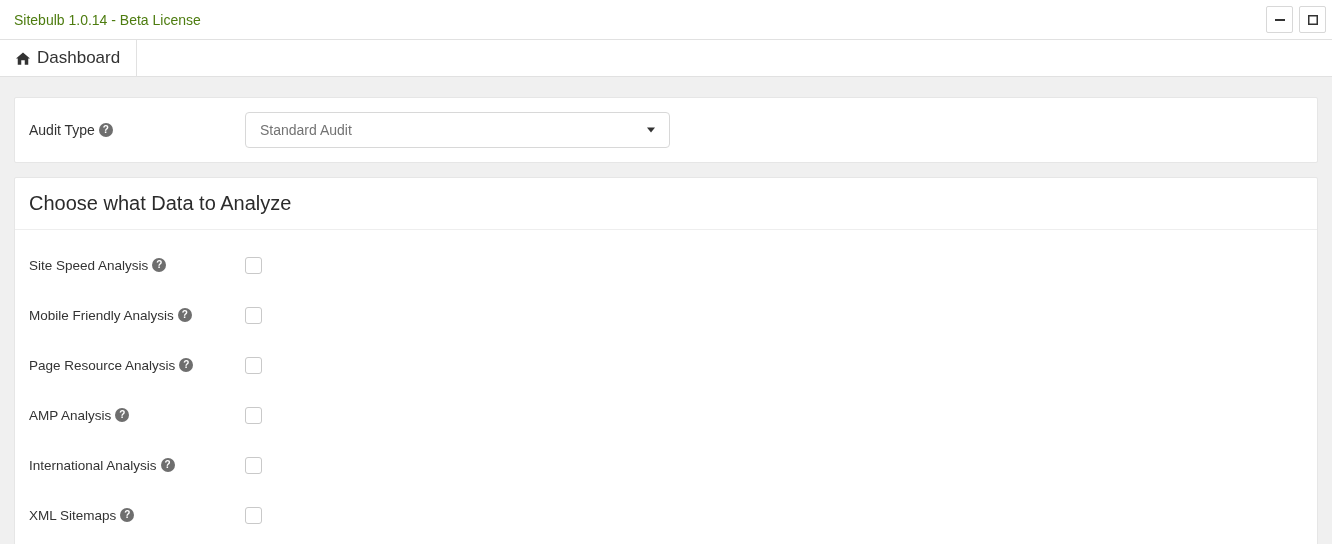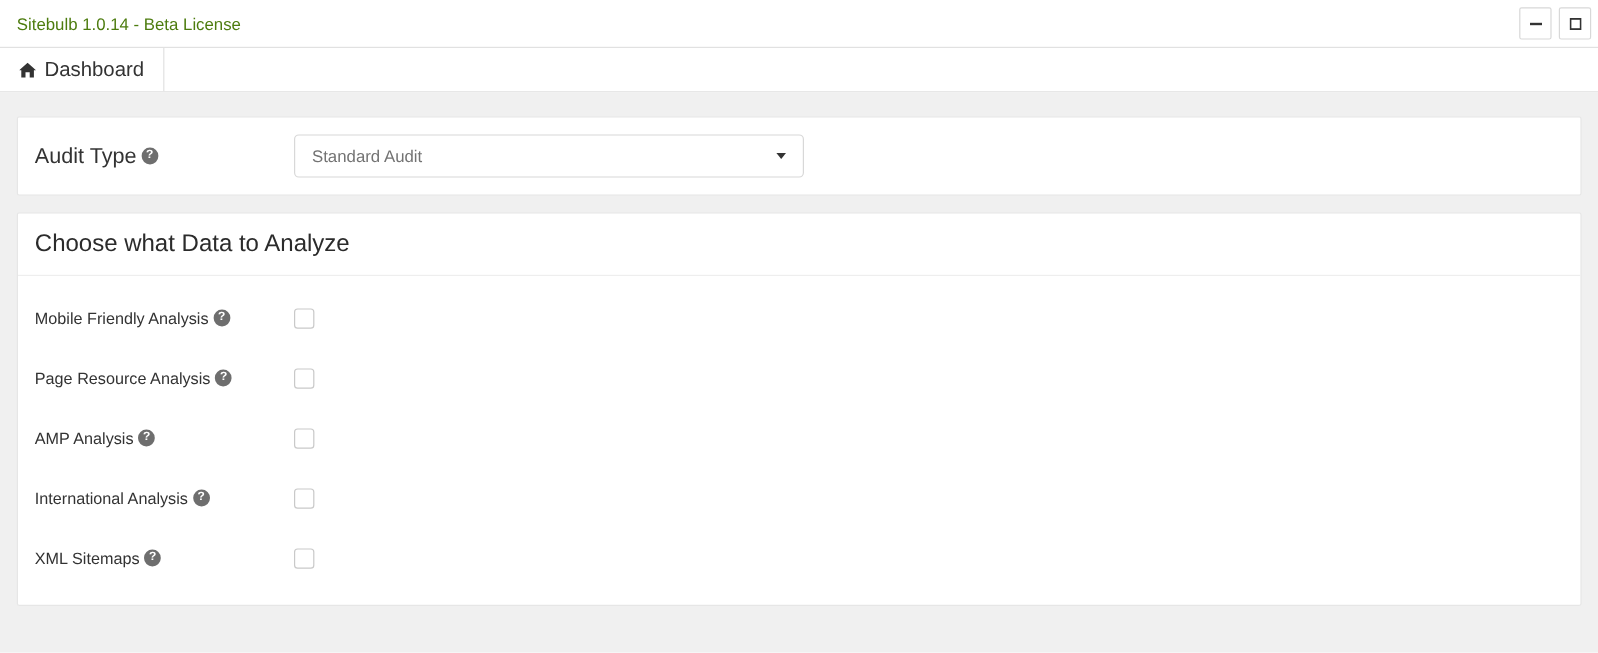--- a/index.html
+++ b/index.html
@@ -22,21 +22,21 @@
   .content { background:#f0f0f0; padding:14px 14px 0 14px; height:calc(544px - 40px - 37px); position:relative; }
   .content-inner { position:relative; height:100%; }
 
   
   .panel { background:#fff; border:1px solid #e6e6e6; border-radius:2px; margin-bottom:14px; }
   .panel-body { padding:14px 14px; }
 
   .panel-top { margin-top:6px; }
 
   .row { display:flex; align-items:center; }
-  .label-col { width:216px; display:flex; align-items:center; gap:4px; font-size:18px; color:#333; }
+  .label-col { width:216px; display:flex; align-items:center; gap:4px; font-size:14px; color:#333; }
 
   
   .help-icon { display:inline-flex; width:14px; height:14px; border-radius:50%; background:#6e6e6e; color:#fff; align-items:center; justify-content:center; font-size:10px; font-weight:bold; line-height:1; cursor:pointer; }
   .help-icon::before { content:"?"; }
 
   
   .select { position:relative; width:425px; height:36px; border:1px solid #d8d8d8; border-radius:4px; display:flex; align-items:center; padding:0 14px; font-size:14px; color:#737373; cursor:pointer; background:#fff; }
   .select .caret { position:absolute; right:14px; top:50%; transform:translateY(-50%); width:0; height:0; border-left:4px solid transparent; border-right:4px solid transparent; border-top:5px solid #333; }
 
   
@@ -91,20 +91,27 @@
             <span class="caret"></span>
           </div>
         </div>
       </div>
     </div>
 
     <div class="panel">
       <div class="section-header">Choose what Data to Analyze</div>
       <div class="option-rows">
 
+        <div class="option-row">
+          <div class="option-label">
+            <span>Site Speed Analysis</span>
+            <span class="help-icon"></span>
+          </div>
+          <span class="checkbox"></span>
+        </div>
 
         <div class="option-row">
           <div class="option-label">
             <span>Mobile Friendly Analysis</span>
             <span class="help-icon"></span>
           </div>
           <span class="checkbox"></span>
         </div>
 
         <div class="option-row">

